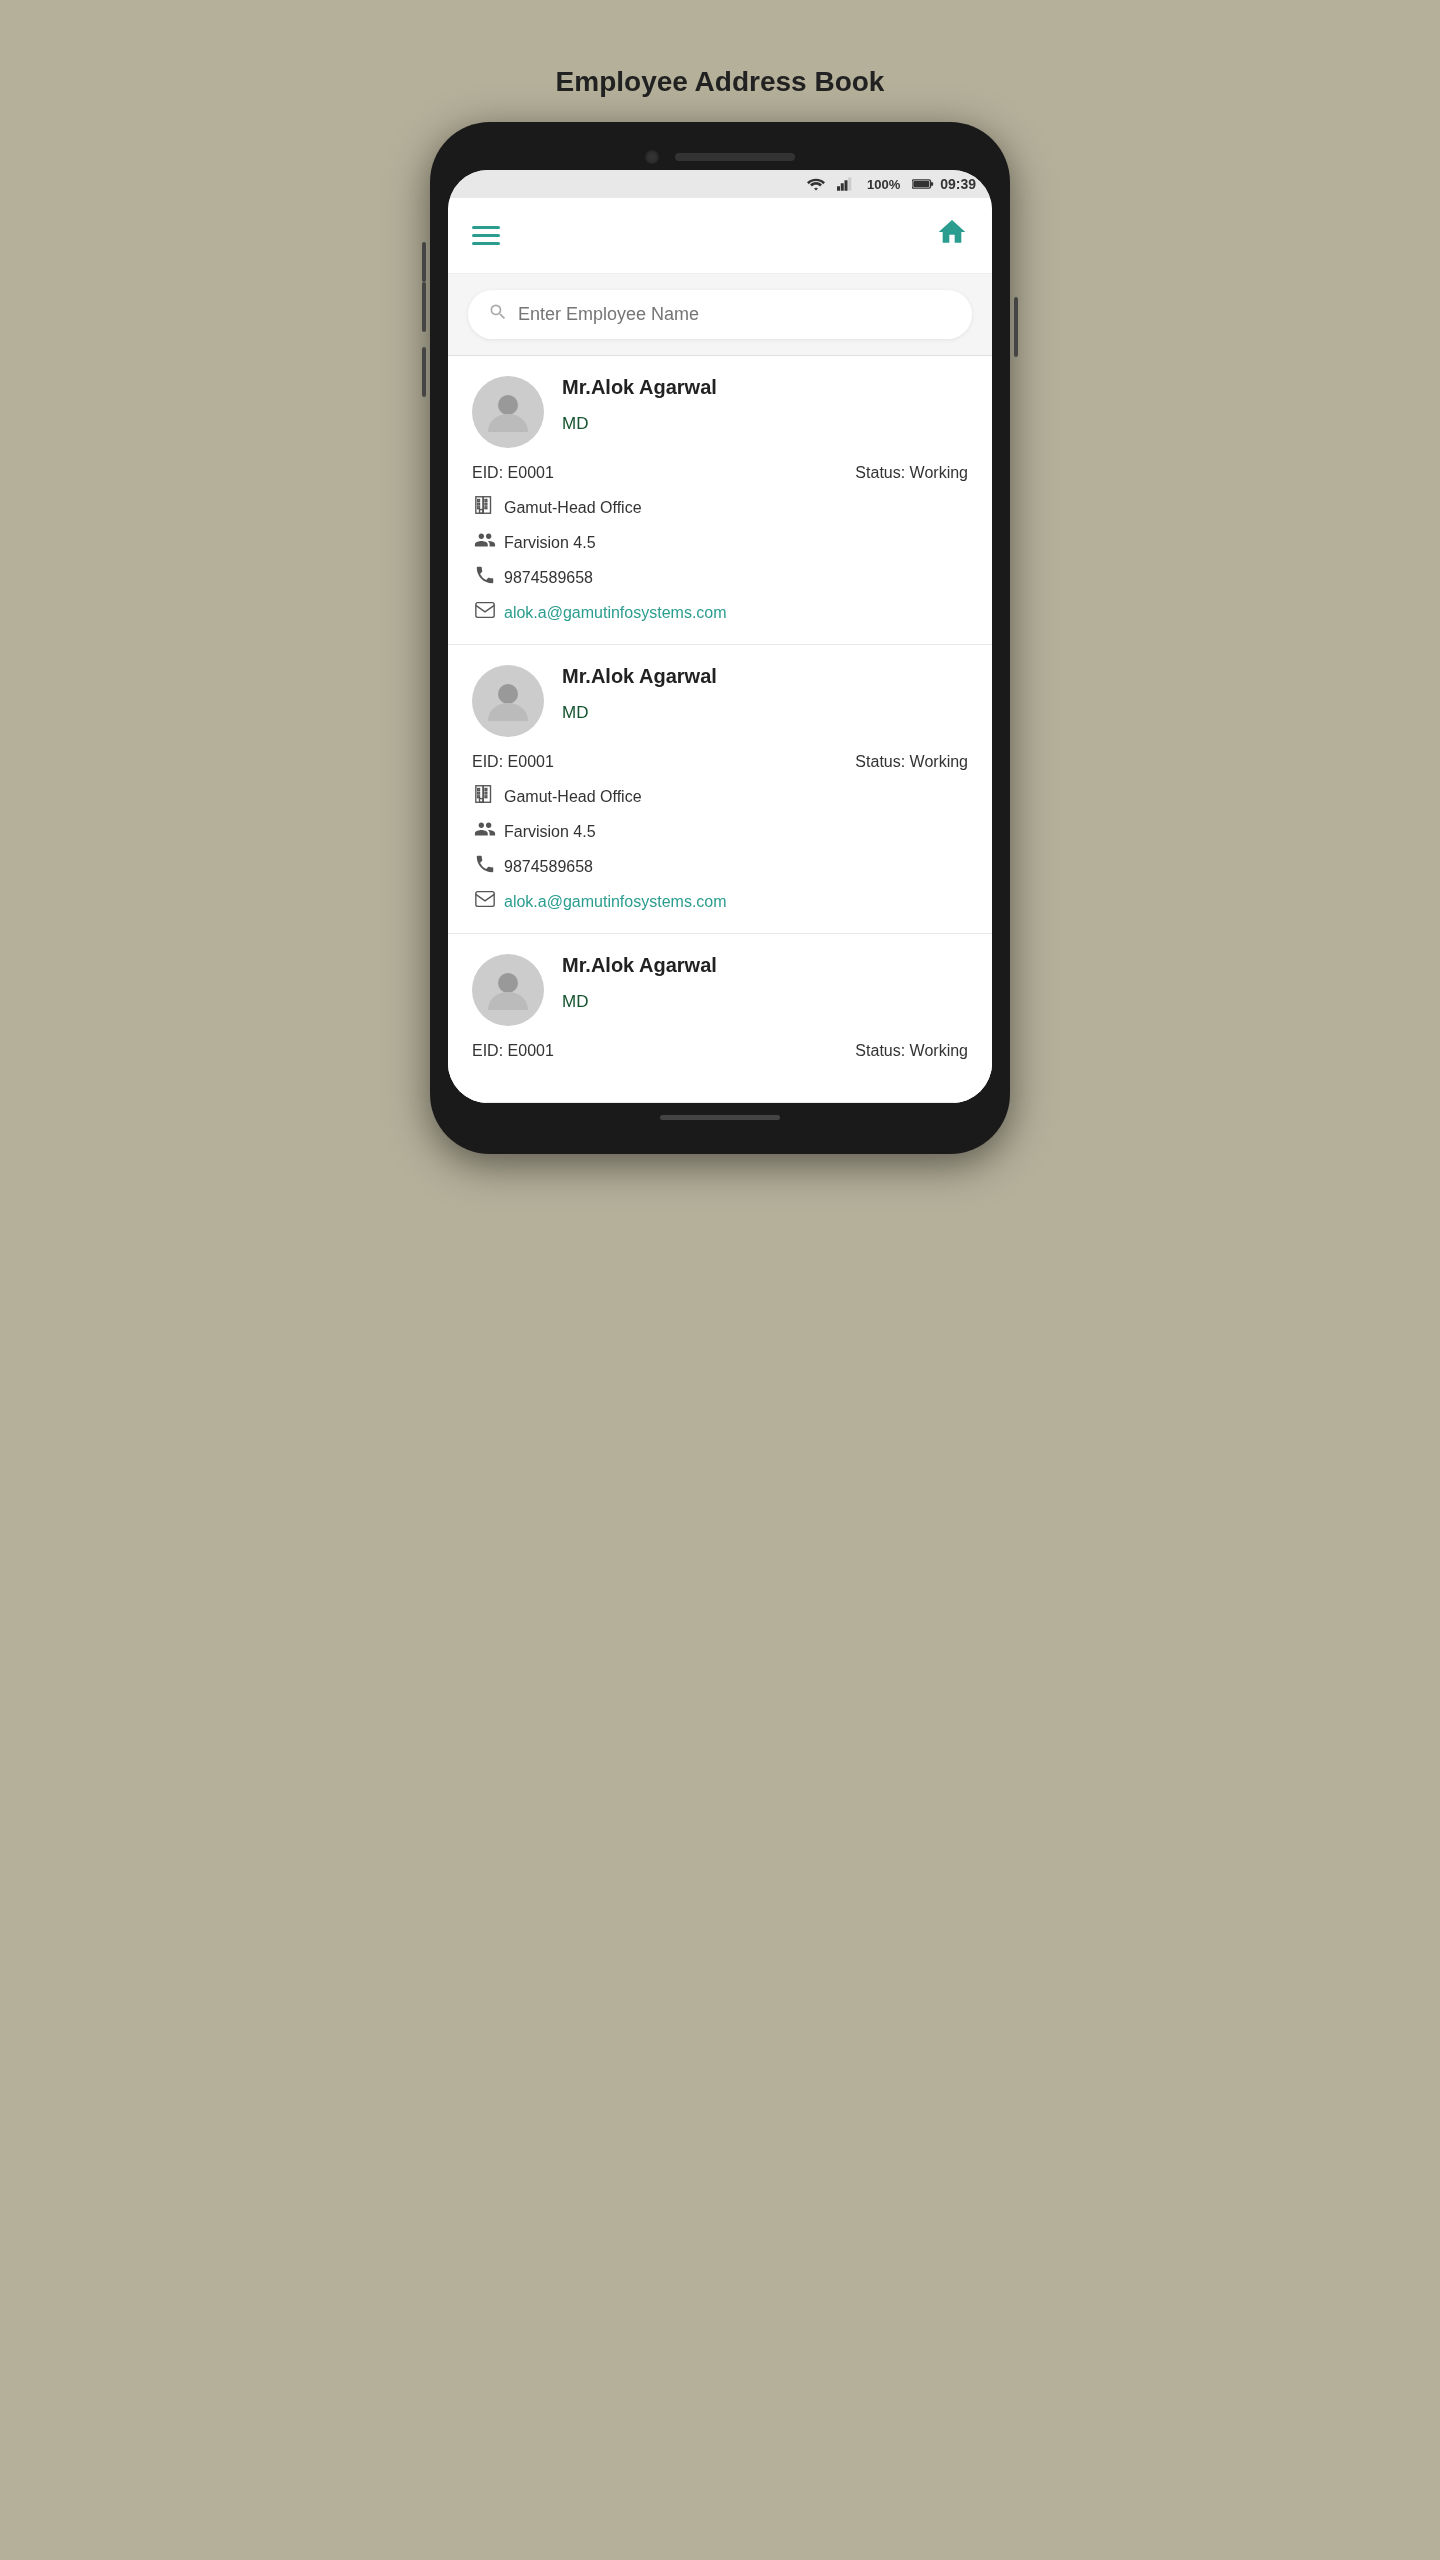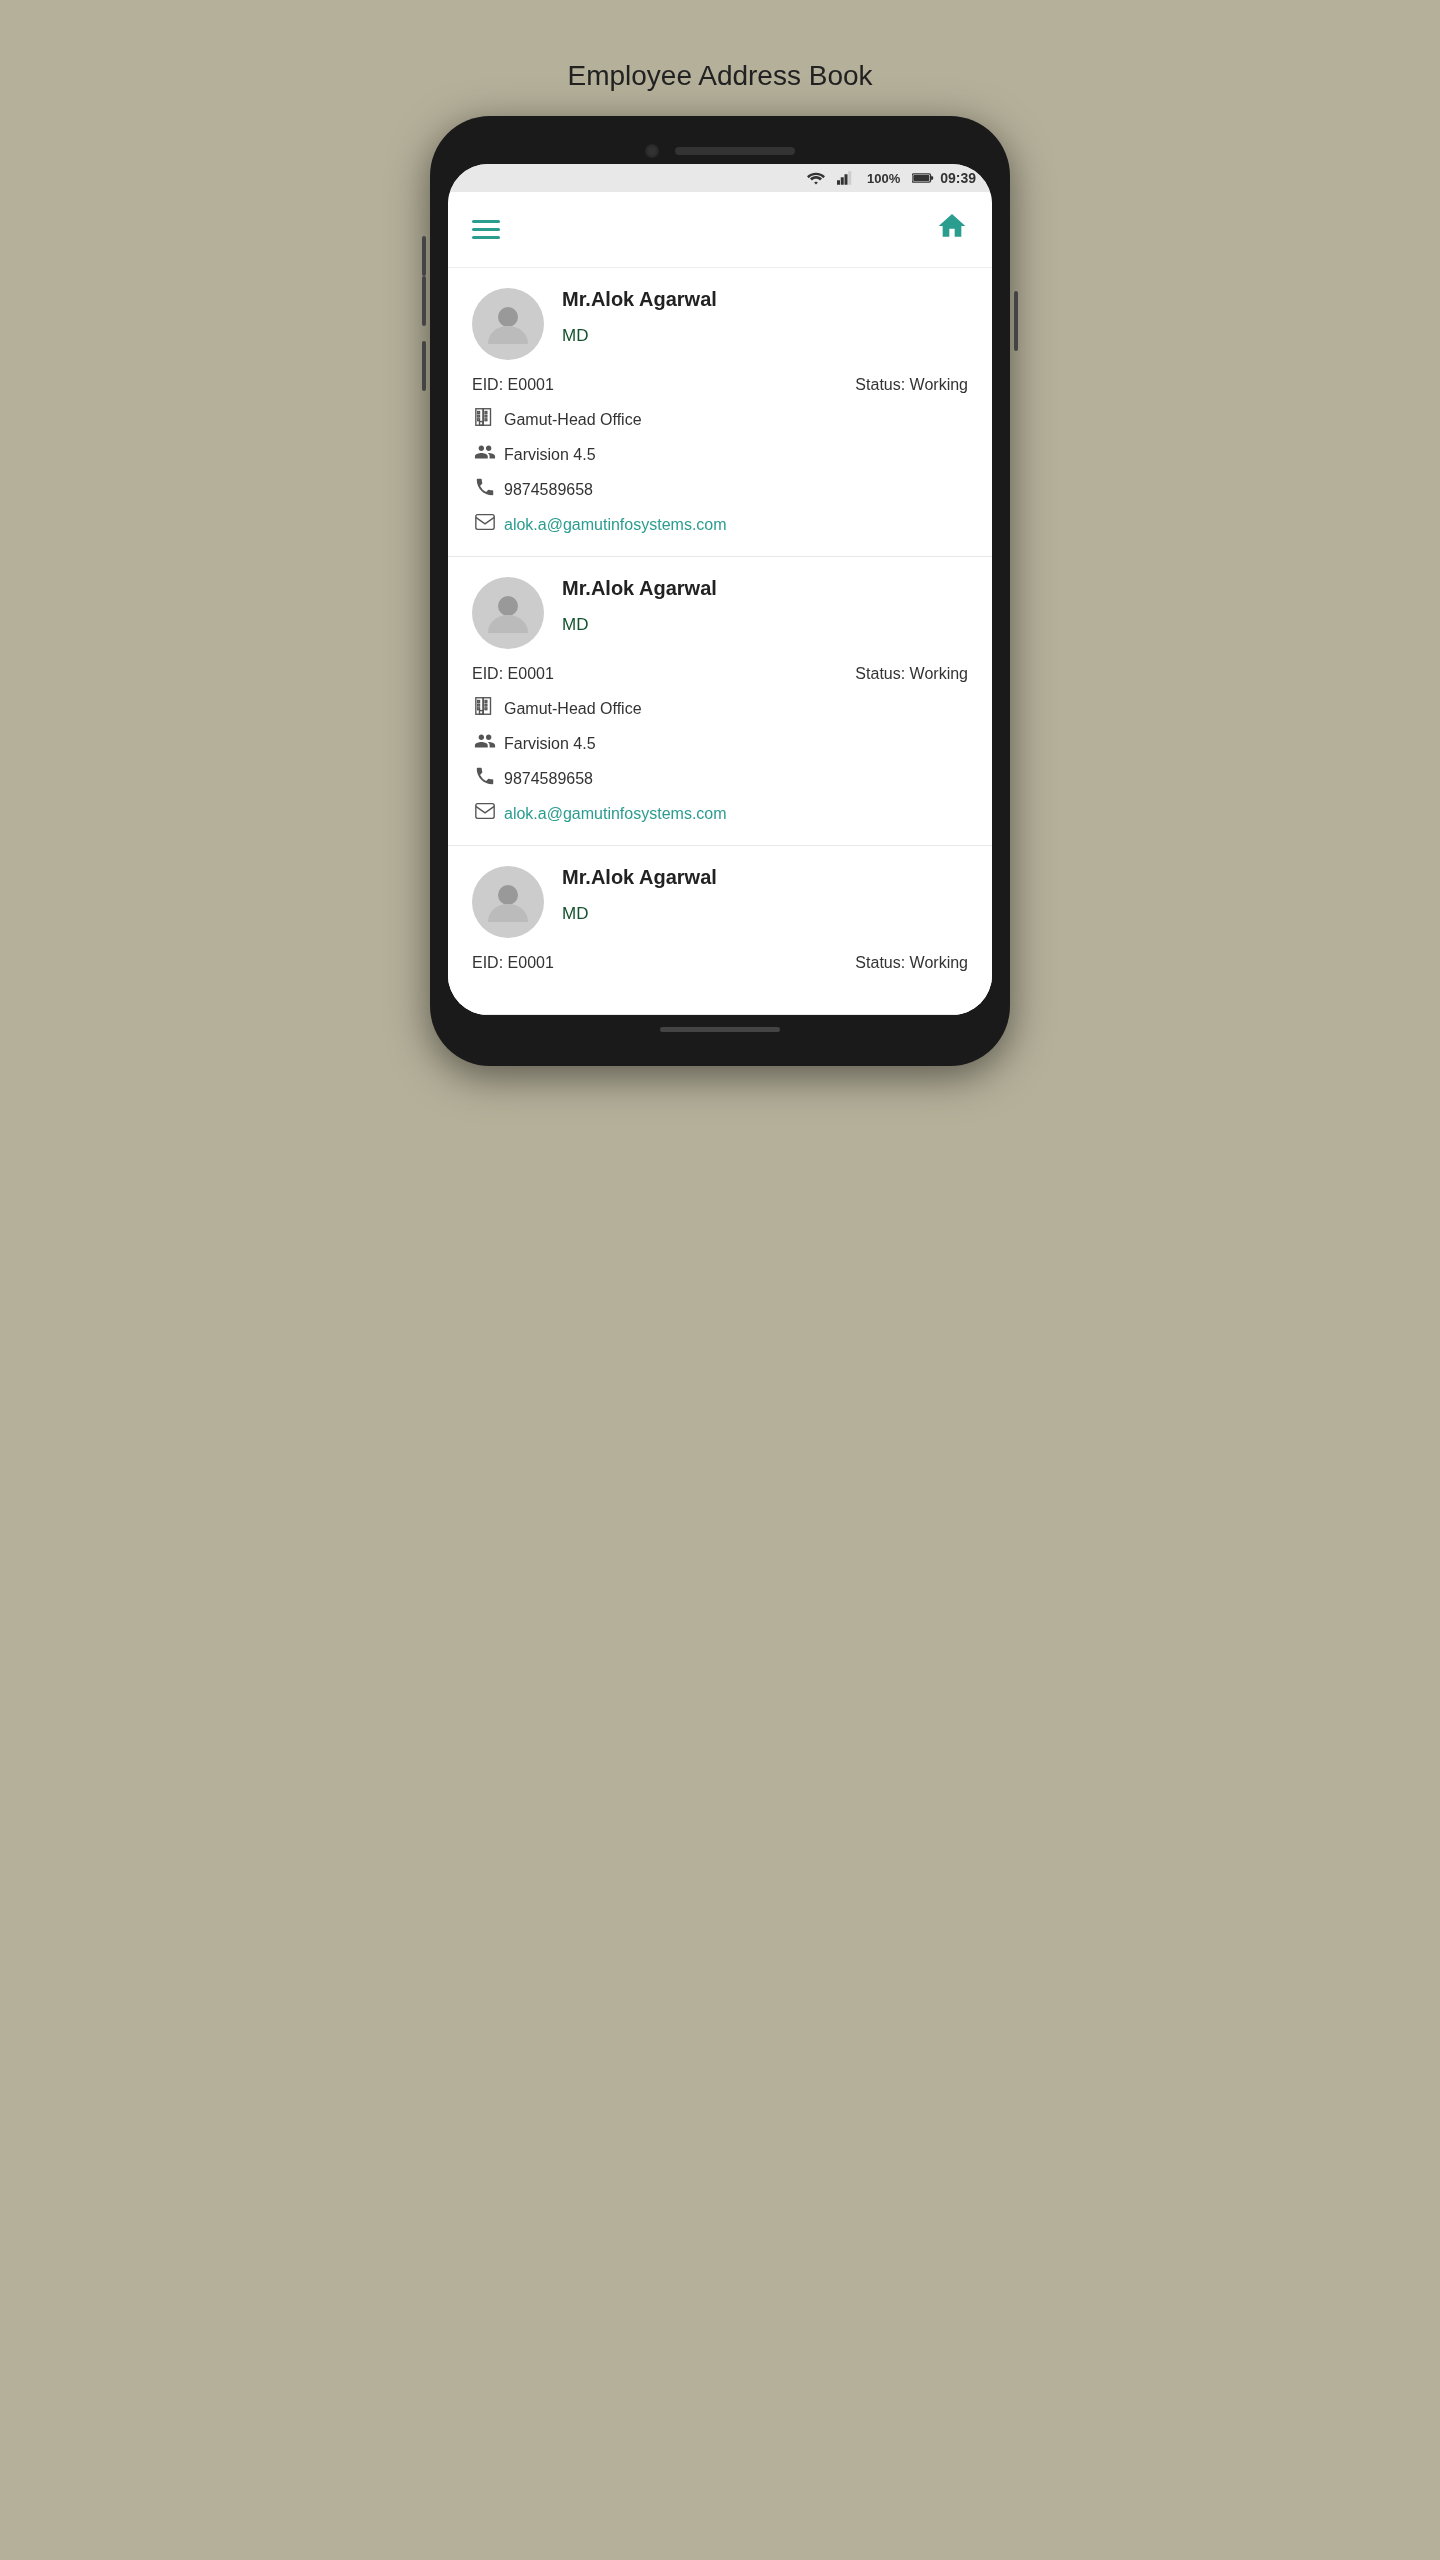--- a/index.html
+++ b/index.html
@@ -7,24 +7,24 @@
       background-color: #b5b09a;
       display: flex;
       flex-direction: column;
       align-items: center;
       min-height: 100vh;
       font-family: 'Arial', sans-serif;
       padding: 40px 0 60px;
     }
     .page-title {
       font-size: 28px;
-      font-weight: 400;
+      font-weight: 700;
       color: #222;
       margin-bottom: 30px;
-      margin-top: 20px;
+      margin-top: 26px;
     }
     .phone-frame {
       width: 580px;
       background: #1a1a1a;
       border-radius: 60px;
       padding: 18px 18px 30px;
       box-shadow: 0 10px 40px rgba(0,0,0,0.5);
       position: relative;
     }
     .phone-screen {
@@ -303,20 +303,30 @@
         <span></span>
         <span></span>
       </div>
       <div class="home-icon">
         <svg width="32" height="32" viewBox="0 0 24 24" fill="#2a9d8f">
           <path d="M10 20v-6h4v6h5v-8h3L12 3 2 12h3v8z"></path>
         </svg>
       </div>
     </div>
 
+    <div class="search-bar-section">
+      <div class="search-container">
+        <span class="search-icon">
+          <svg width="20" height="20" viewBox="0 0 24 24" fill="#aaa">
+            <path d="M15.5 14h-.79l-.28-.27A6.47 6.47 0 0 0 16 9.5 6.5 6.5 0 1 0 9.5 16c1.61 0 3.09-.59 4.23-1.57l.27.28v.79l5 4.99L20.49 19l-4.99-5zm-6 0C7.01 14 5 11.99 5 9.5S7.01 5 9.5 5 14 7.01 14 9.5 11.99 14 9.5 14z"></path>
+          </svg>
+        </span>
+        <input type="text" class="search-input" placeholder="Enter Employee Name" style="">
+      </div>
+    </div>
 
     <div class="screen-content">
       <div class="employee-list">
 
         <div class="employee-card">
           <div class="employee-header">
             <div class="avatar">
               <svg viewBox="0 0 50 50" fill="#888" xmlns="http://www.w3.org/2000/svg">
                 <circle cx="25" cy="18" r="10" fill="#999"></circle>
                 <path d="M5 45c0-11 9-18 20-18s20 7 20 18" fill="#bbb"></path>

